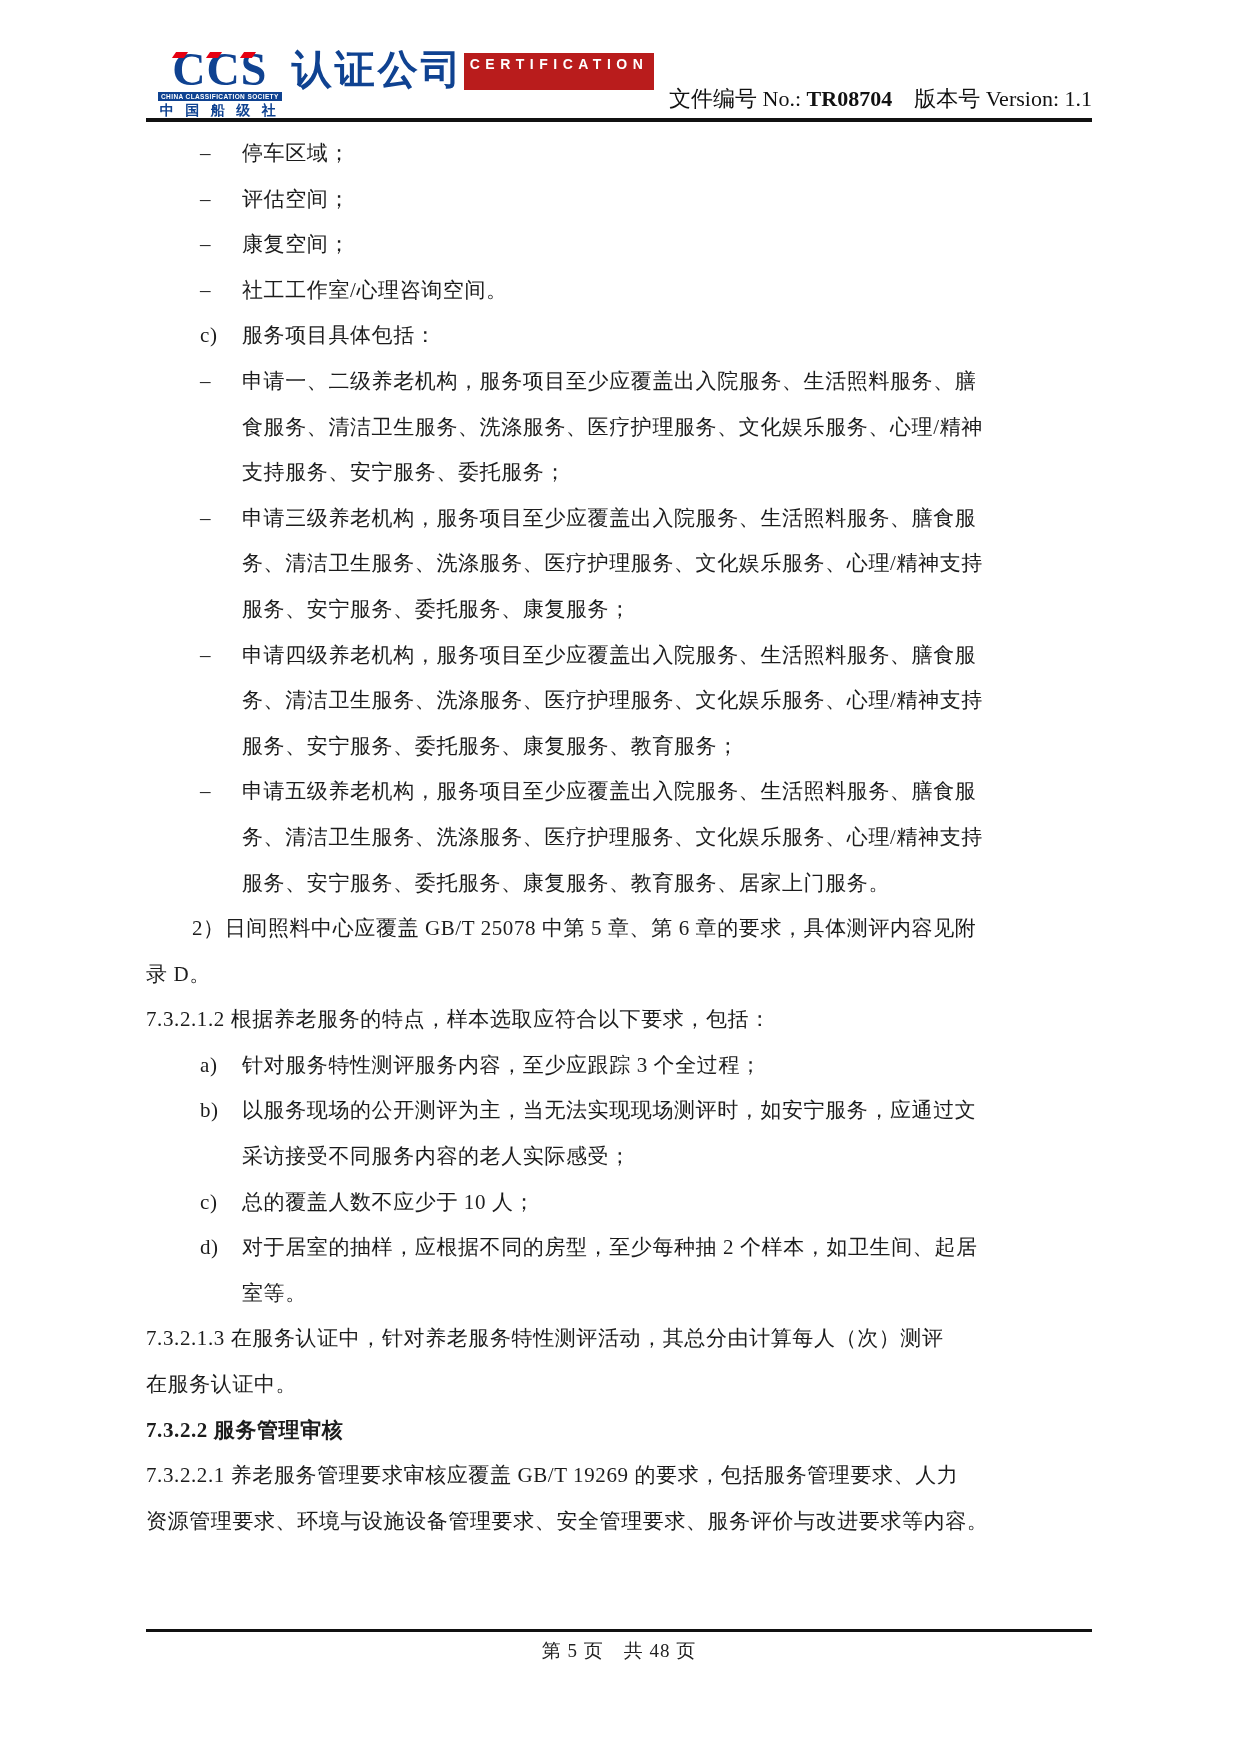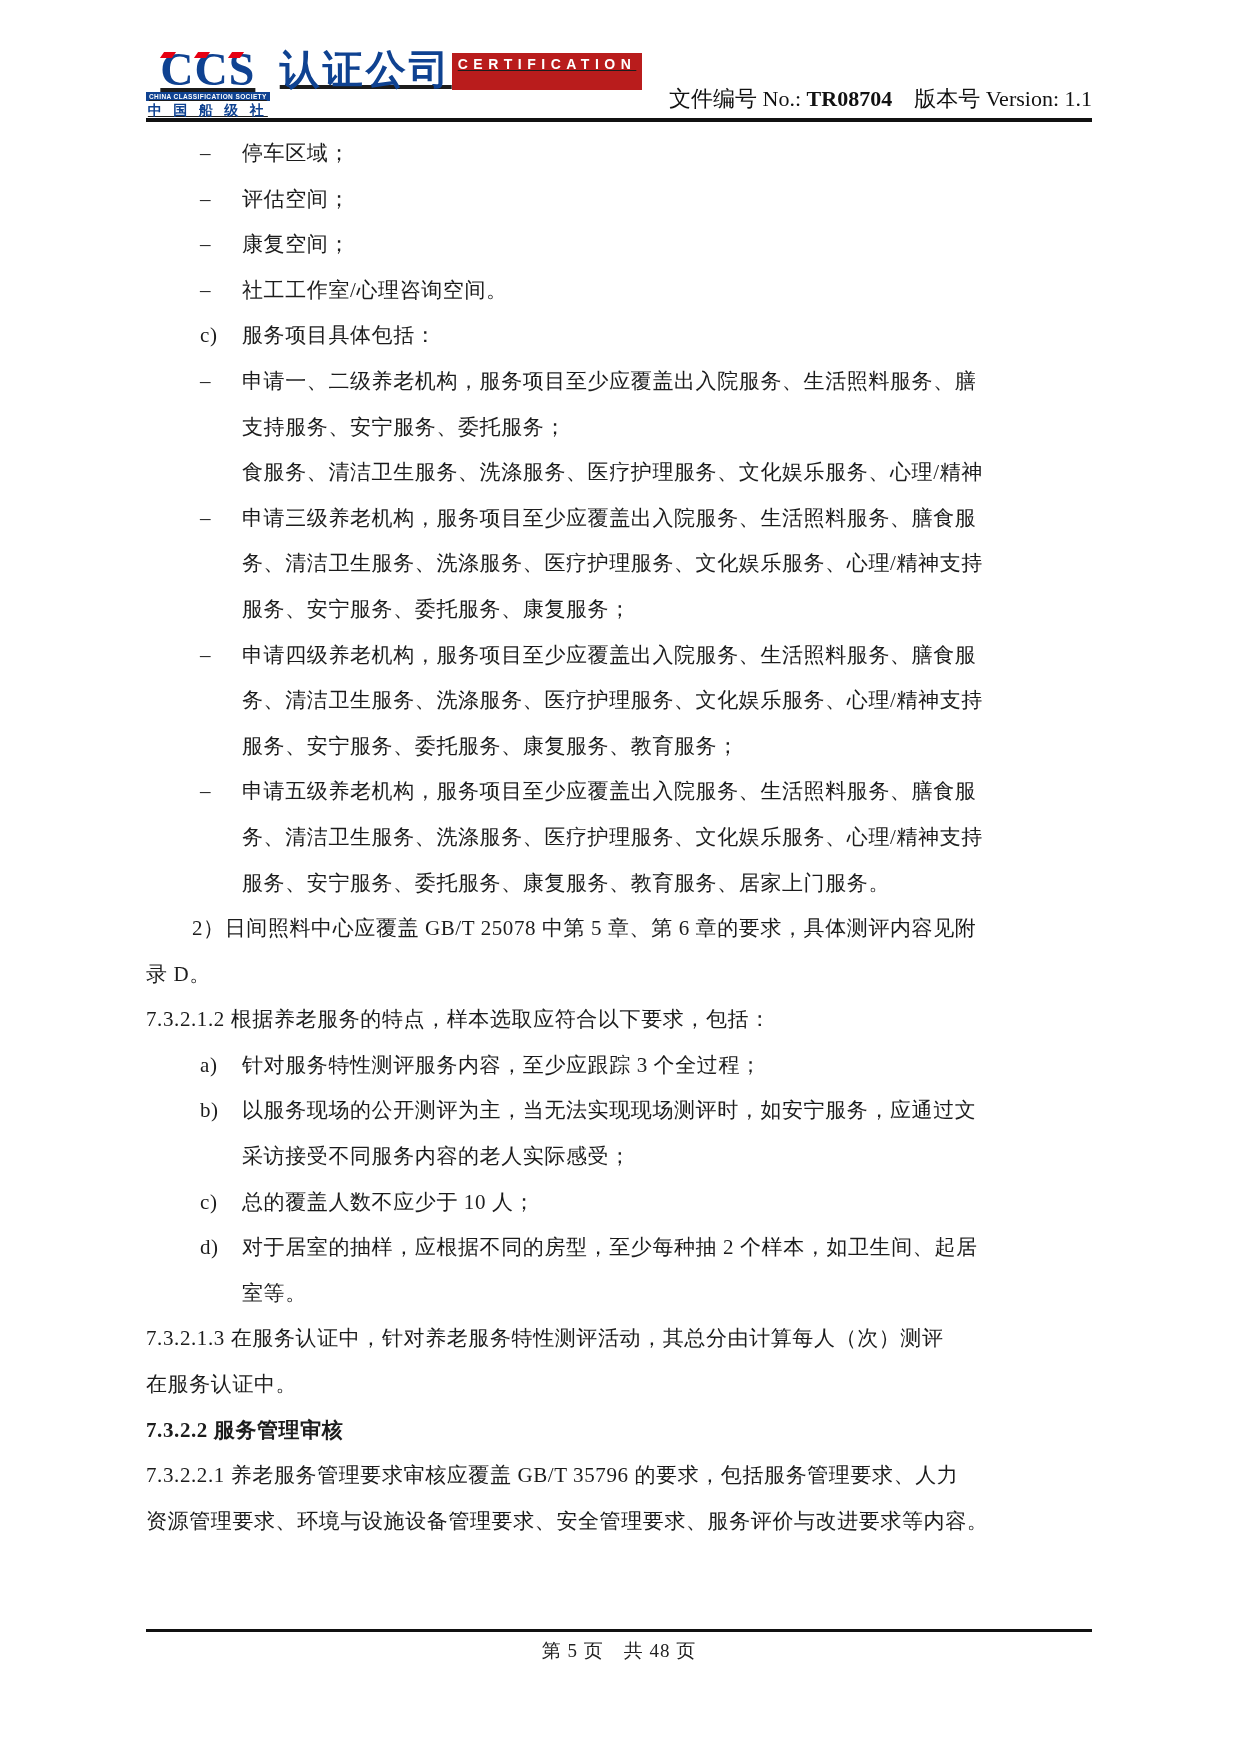--- a/index.html
+++ b/index.html
@@ -6,21 +6,21 @@
   .page{
     position:relative;
     width:1233px;height:1743px;
     background:#ffffff;
     overflow:hidden;
     font-family:"Liberation Serif", serif;
     color:#1c1c1c;
   }
   
   .header{position:absolute;top:50px;left:146px;width:946px;height:70px;}
-  .logo{position:absolute;left:0;top:0;display:flex;align-items:flex-start;text-decoration:underline;}
+  .logo{position:absolute;left:12px;top:0;display:flex;align-items:flex-start;}
   .logo-left{display:flex;flex-direction:column;align-items:center;margin-right:10px;}
   .ccs{
     font-family:"Liberation Serif", serif;
     font-weight:bold;font-style:normal;
     font-size:46px;line-height:40px;letter-spacing:1px;
     color:#0f4291;position:relative;
   }
   .ccs .notch{position:absolute;width:12px;height:6px;background:#e60012;transform:skewX(-35deg);}
   .ccs .n1{top:2px;left:2px;}
   .ccs .n2{top:2px;left:36px;}
@@ -100,22 +100,22 @@
 
   <div class="header-rule"></div>
 
   <div class="body-text" id="body-lines">
       <div class="line ind-item"><span class="marker">–</span><span>停车区域；</span></div>
       <div class="line ind-item"><span class="marker">–</span><span>评估空间；</span></div>
       <div class="line ind-item"><span class="marker">–</span><span>康复空间；</span></div>
       <div class="line ind-item"><span class="marker">–</span><span>社工工作室/心理咨询空间。</span></div>
       <div class="line ind-item"><span class="marker">c)</span><span>服务项目具体包括：</span></div>
       <div class="line ind-item"><span class="marker">–</span><span>申请一、二级养老机构，服务项目至少应覆盖出入院服务、生活照料服务、膳</span></div>
+      <div class="line ind-cont"><span>食服务、清洁卫生服务、洗涤服务、医疗护理服务、文化娱乐服务、心理/精神</span></div>
       <div class="line ind-cont"><span>支持服务、安宁服务、委托服务；</span></div>
-      <div class="line ind-cont"><span>食服务、清洁卫生服务、洗涤服务、医疗护理服务、文化娱乐服务、心理/精神</span></div>
       <div class="line ind-item"><span class="marker">–</span><span>申请三级养老机构，服务项目至少应覆盖出入院服务、生活照料服务、膳食服</span></div>
       <div class="line ind-cont"><span>务、清洁卫生服务、洗涤服务、医疗护理服务、文化娱乐服务、心理/精神支持</span></div>
       <div class="line ind-cont"><span>服务、安宁服务、委托服务、康复服务；</span></div>
       <div class="line ind-item"><span class="marker">–</span><span>申请四级养老机构，服务项目至少应覆盖出入院服务、生活照料服务、膳食服</span></div>
       <div class="line ind-cont"><span>务、清洁卫生服务、洗涤服务、医疗护理服务、文化娱乐服务、心理/精神支持</span></div>
       <div class="line ind-cont"><span>服务、安宁服务、委托服务、康复服务、教育服务；</span></div>
       <div class="line ind-item"><span class="marker">–</span><span>申请五级养老机构，服务项目至少应覆盖出入院服务、生活照料服务、膳食服</span></div>
       <div class="line ind-cont"><span>务、清洁卫生服务、洗涤服务、医疗护理服务、文化娱乐服务、心理/精神支持</span></div>
       <div class="line ind-cont"><span>服务、安宁服务、委托服务、康复服务、教育服务、居家上门服务。</span></div>
       <div class="line ind-num"><span>2）日间照料中心应覆盖 GB/T 25078 中第 5 章、第 6 章的要求，具体测评内容见附</span></div>
@@ -124,20 +124,20 @@
       <div class="line ind-item"><span class="marker">a)</span><span>针对服务特性测评服务内容，至少应跟踪 3 个全过程；</span></div>
       <div class="line ind-item"><span class="marker">b)</span><span>以服务现场的公开测评为主，当无法实现现场测评时，如安宁服务，应通过文</span></div>
       <div class="line ind-cont"><span>采访接受不同服务内容的老人实际感受；</span></div>
       <div class="line ind-item"><span class="marker">c)</span></div>
       <div class="line ind-cont"><span>总的覆盖人数不应少于 10 人；</span></div>
       <div class="line ind-item"><span class="marker">d)</span><span>对于居室的抽样，应根据不同的房型，至少每种抽 2 个样本，如卫生间、起居</span></div>
       <div class="line ind-cont"><span>室等。</span></div>
       <div class="line ind-flush"><span>7.3.2.1.3 在服务认证中，针对养老服务特性测评活动，其总分由计算每人（次）测评</span></div>
       <div class="line ind-flush"><span>在服务认证中。</span></div>
       <div class="line ind-flush heading"><span>7.3.2.2 服务管理审核</span></div>
-      <div class="line ind-flush"><span>7.3.2.2.1 养老服务管理要求审核应覆盖 GB/T 35796 的要求，包括服务管理要求、人力</span></div>
+      <div class="line ind-flush"><span>7.3.2.2.1 养老服务管理要求审核应覆盖 GB/T 19269 的要求，包括服务管理要求、人力</span></div>
       <div class="line ind-flush"><span>资源管理要求、环境与设施设备管理要求、安全管理要求、服务评价与改进要求等内容。</span></div>
     </div>
 
   <div class="footer-rule"></div>
   <div class="footer-text">第 5 页　共 48 页</div>
 
 </div>
 
 </body></html>

